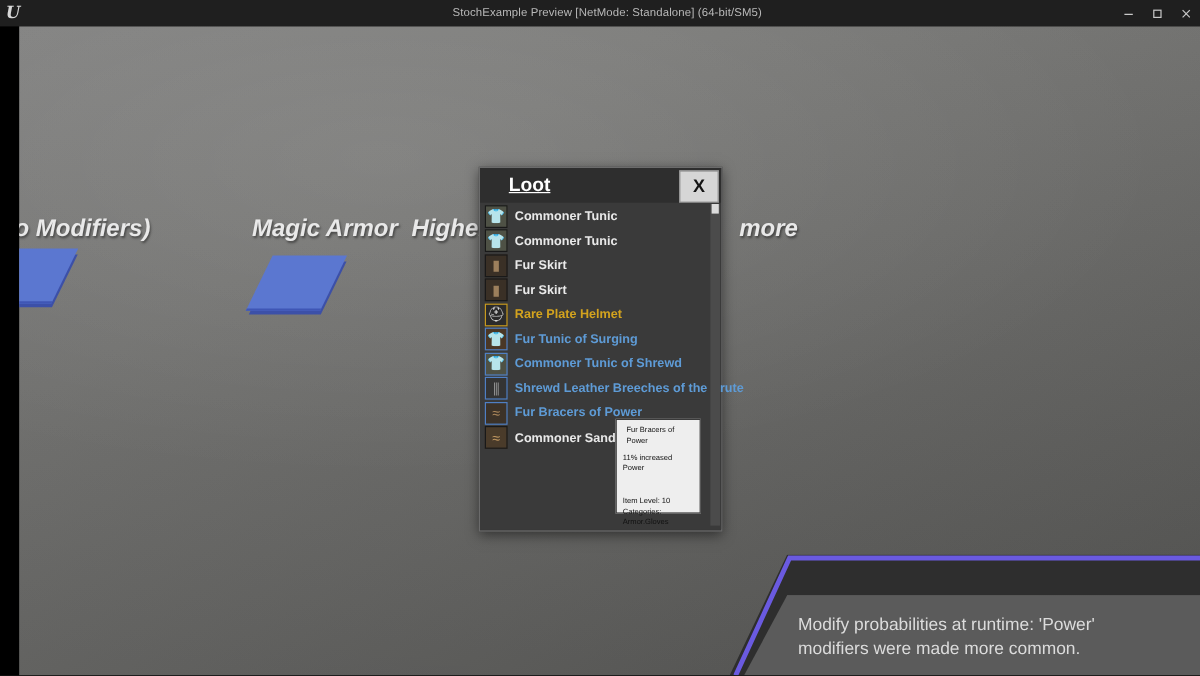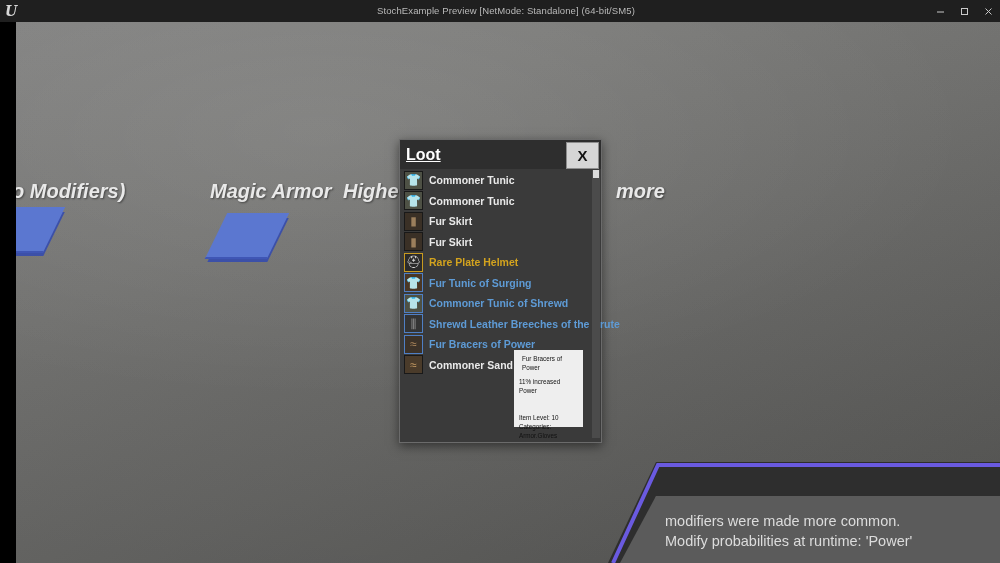--- a/index.html
+++ b/index.html
@@ -111,21 +111,21 @@
     position: relative;
     height: 29px;
     background: #2e2e2e;
     display: flex;
     align-items: center;
   }
   .loot-title {
     color: #ffffff;
     font-size: 16px;
     font-weight: bold;
-    padding-left: 6px;
+    padding-left: 24px;
     line-height: 29px;
     text-decoration: underline;
   }
   .loot-close {
     position: absolute;
     right: 2px; top: 2px;
     width: 31px; height: 25px;
     background: #d6d6d6;
     border: 1px solid #8d8d8d;
     color: #141414;
@@ -369,18 +369,18 @@
     <div class="tt-meta">Armor.Gloves</div>
   </div>
 
   <div class="banner">
     <svg class="banner-shape" viewBox="0 0 392 101" preserveAspectRatio="none">
       <polygon points="48,0 392,0 392,34 48,34 30,101 0,101" fill="#2e2e2e"></polygon>
       <polygon points="48,34 392,34 392,101 12,101" fill="#5b5b5b"></polygon>
       <polyline points="392,3 50,3 5,101" fill="none" stroke="#6a5ae0" stroke-width="4"></polyline>
     </svg>
     <div class="banner-body">
+      <div>Modify probabilities at runtime: 'Power'</div>
       <div>modifiers were made more common.</div>
-      <div>Modify probabilities at runtime: 'Power'</div>
     </div>
   </div>
 
 </div>
 
 </body></html>

